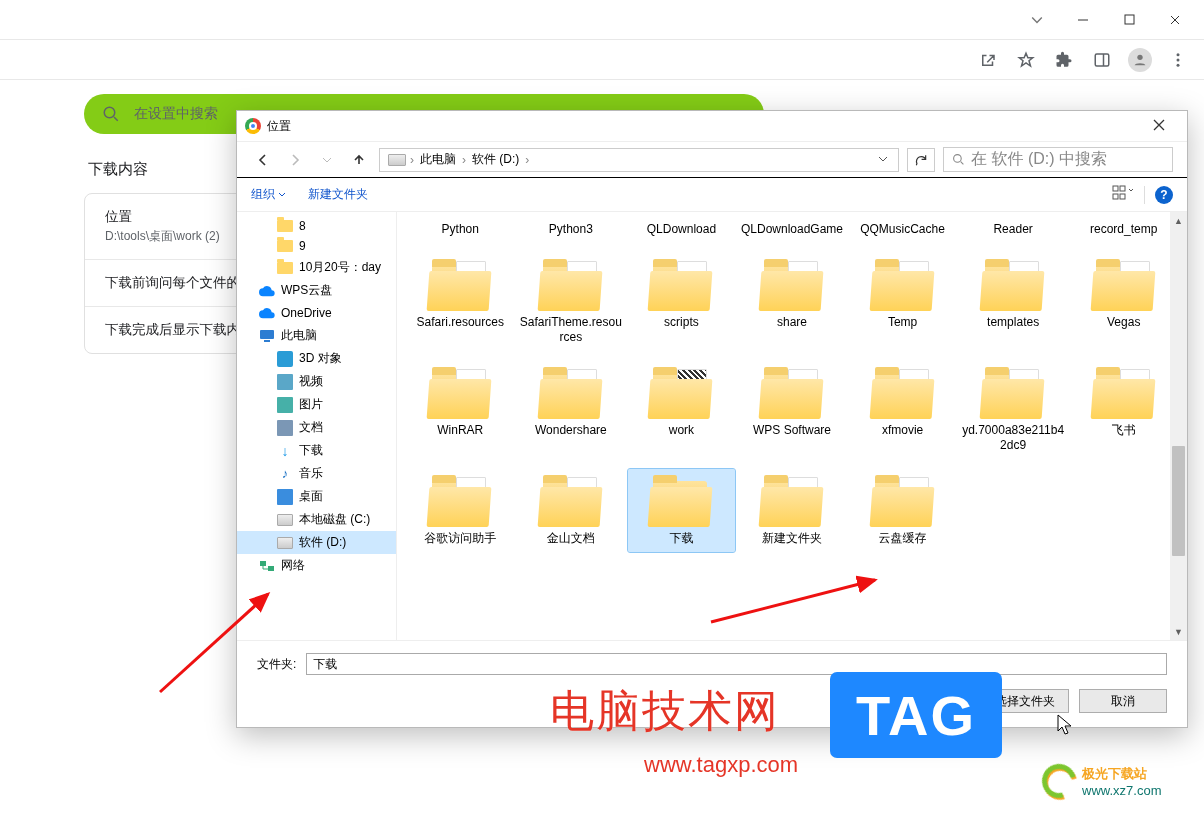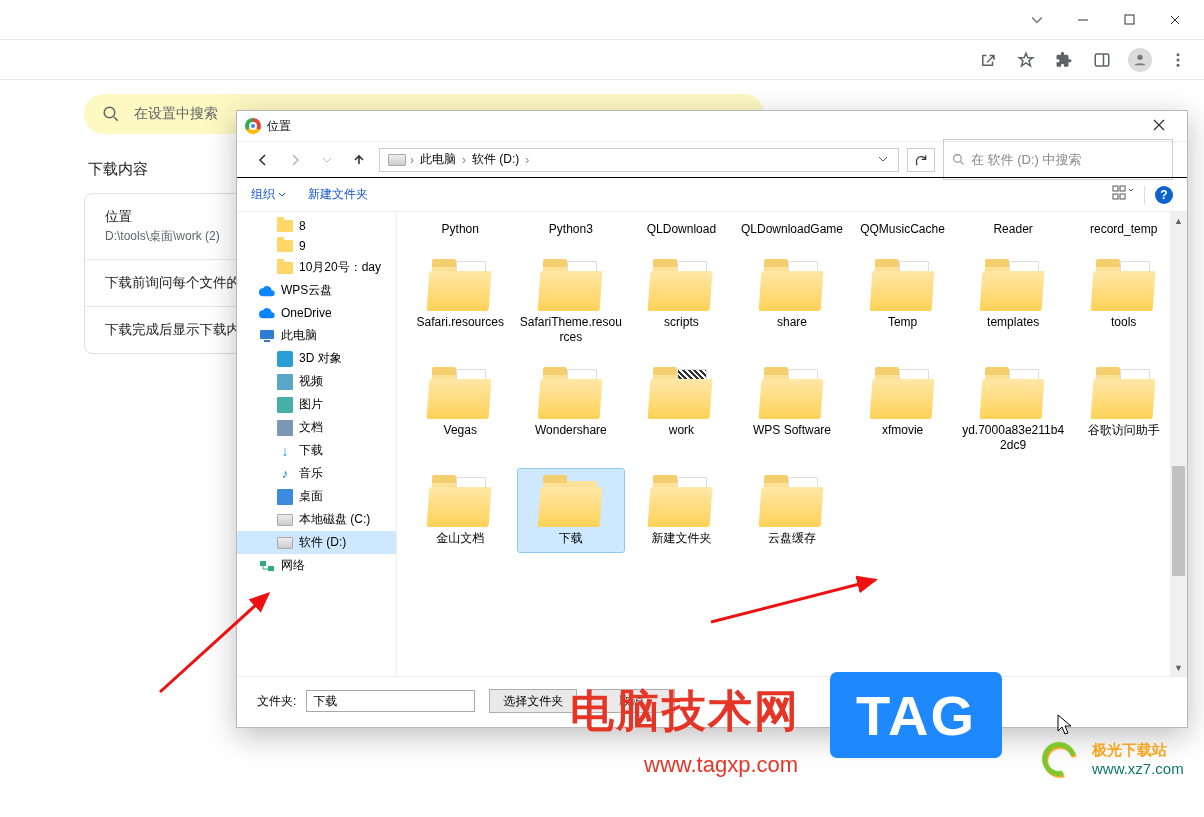--- a/index.html
+++ b/index.html
@@ -7,21 +7,21 @@
 
 
 .browser-bar { height: 40px; border-bottom: 1px solid #e8e8e8; display: flex; justify-content: flex-end; align-items: center; padding-right: 6px; }
 .win-ctrl { width: 46px; height: 32px; display: flex; align-items: center; justify-content: center; color: #555; }
 .toolbar { height: 40px; border-bottom: 1px solid #e8e8e8; display: flex; justify-content: flex-end; align-items: center; padding-right: 14px; gap: 14px; }
 .tb-icon { width: 24px; height: 24px; display: flex; align-items: center; justify-content: center; color: #5f6368; border-radius: 50%; }
 .tb-icon.user { background: #dcdcdc; }
 
 
 .settings-area { padding: 14px 0 0 84px; }
-.search-pill { width: 680px; height: 40px; background: #fef9c3; border-radius: 20px; display: flex; align-items: center; padding: 0 18px; gap: 14px; color: #5f6368; font-size: 14px; }
+.search-pill { width: 680px; height: 40px; background: #84cc16; border-radius: 20px; display: flex; align-items: center; padding: 0 18px; gap: 14px; color: #5f6368; font-size: 14px; }
 .search-pill svg { flex: none; }
 .section-title { font-size: 15px; color: #202124; margin: 26px 0 14px 4px; }
 .card { width: 680px; border: 1px solid #e0e0e0; border-radius: 8px; }
 .card-row { padding: 14px 20px; border-bottom: 1px solid #e8e8e8; font-size: 13.5px; color: #202124; }
 .card-row:last-child { border-bottom: none; }
 .card-row .sub { color: #5f6368; font-size: 12px; margin-top: 2px; }
 
 
 .dialog { position: absolute; left: 236px; top: 110px; width: 952px; height: 618px; background: #fff; border: 1px solid #b9b9b9; box-shadow: 0 8px 28px rgba(0,0,0,.25); display: flex; flex-direction: column; }
 .dlg-title { height: 30px; display: flex; align-items: center; padding: 0 8px; font-size: 12px; color: #000; }
@@ -30,21 +30,21 @@
 .dlg-close { margin-left: auto; width: 40px; text-align: center; cursor: pointer; }
 
 .dlg-nav { height: 36px; display: flex; align-items: center; padding: 0 14px; gap: 8px; font-size: 12px; border-top: 1px solid #eee; }
 .nav-arrow { width: 24px; height: 24px; display: flex; align-items: center; justify-content: center; color: #888; }
 .nav-arrow.enabled { color: #333; }
 .crumb { display: flex; align-items: center; gap: 4px; border: 1px solid #ccc; height: 24px; padding: 0 4px 0 8px; flex: 1; }
 .crumb-seg { padding: 0 2px; }
 .crumb-sep { color: #888; }
 .crumb-drop { margin-left: auto; padding: 0 6px; color: #555; }
 .refresh-btn { width: 28px; height: 24px; border: 1px solid #ccc; display: flex; align-items: center; justify-content: center; }
-.dlg-search { width: 230px; height: 41px; border: 1px solid #ccc; display: flex; align-items: center; padding: 0 8px; gap: 6px; color: #888; font-size: 13px; }
+.dlg-search { width: 230px; height: 25px; border: 1px solid #ccc; display: flex; align-items: center; padding: 0 8px; gap: 6px; color: #888; font-size: 16px; }
 
 .dlg-toolbar { height: 34px; display: flex; align-items: center; padding: 0 14px; gap: 22px; border-top: 1px solid #000000; font-size: 12px; }
 .dlg-toolbar .dt-link { color: #15c; display: flex; align-items: center; gap: 3px; }
 .dlg-toolbar .right { margin-left: auto; display: flex; align-items: center; gap: 10px; }
 .view-sep { width: 1px; height: 18px; background: #ddd; }
 .help-ico { width: 18px; height: 18px; border-radius: 50%; background: #0c63ce; color: #fff; display: flex; align-items: center; justify-content: center; font-size: 12px; font-weight: bold; }
 
 .dlg-body { flex: 1; display: flex; border-top: 1px solid #eee; min-height: 0; }
 
 
@@ -76,40 +76,40 @@
 .fold-back { position: absolute; left: 6px; top: 6px; width: 54px; height: 42px; background: linear-gradient(#ffe49c,#f0c35a); border-radius: 3px; }
 .fold-back::before { content: ""; position: absolute; top: -6px; left: 0; width: 24px; height: 8px; background: #f5cf6e; border-radius: 2px 2px 0 0; }
 .fold-front { position: absolute; left: 2px; top: 12px; width: 62px; height: 40px; background: linear-gradient(#ffe7a8,#ffd257); border-radius: 2px; transform: skewX(-4deg); }
 .fold-paper { position: absolute; left: 30px; top: 2px; width: 30px; height: 38px; background: #fff; border: 1px solid #ddd; border-radius: 1px; }
 .fold-paper.qr { background: repeating-linear-gradient(45deg,#333 0 2px,#fff 2px 4px); }
 .fold-paper.flame::after { content: ""; position: absolute; inset: 6px; background: radial-gradient(circle at 50% 70%, #1e90ff 40%, transparent 42%); }
 .fold-paper.plus::after { content: "+"; position: absolute; inset: 0; display: flex; align-items: center; justify-content: center; font-size: 20px; font-weight: bold; }
 .fname { line-height: 1.25; word-break: break-all; max-width: 100%; }
 
 
-.dlg-footer { border-top: 1px solid #eee; padding: 12px 20px 14px; display: flex; flex-direction: row; gap: 14px; }
+.dlg-footer { border-top: 1px solid #eee; padding: 12px 20px 14px; display: flex; flex-direction: column; gap: 14px; }
 .fn-row { display: flex; align-items: center; gap: 10px; font-size: 12px; }
 .fn-input { flex: 1; border: 1px solid #aaa; height: 22px; padding: 0 6px; font-size: 12px; }
 .btn-row { display: flex; justify-content: flex-end; gap: 10px; }
 .dlg-btn { width: 88px; height: 24px; border: 1px solid #adadad; background: #e9e9e9; font-size: 12px; cursor: pointer; }
 
 
 .fake-scroll { position: absolute; right: 0; top: 0; bottom: 0; width: 17px; background: #f0f0f0; display: flex; flex-direction: column; }
 .scroll-arr { height: 17px; display: flex; align-items: center; justify-content: center; color: #606060; font-size: 9px; }
 .scroll-track { flex: 1; position: relative; }
 .scroll-thumb { position: absolute; left: 2px; right: 2px; top: 55%; height: 110px; background: #c1c1c1; border-radius: 1px; }
 
 
 .red-arrow { position: absolute; pointer-events: none; }
 .cursor { position: absolute; left: 1057px; top: 714px; pointer-events: none; }
 
-.watermark { position: absolute; left: 570px; top: 682px; font-size: 44px; font-weight: 700; color: #e53527; letter-spacing: 2px; pointer-events: none; text-shadow: 0 0 1px #fff; }
+.watermark { position: absolute; left: 550px; top: 682px; font-size: 44px; font-weight: 400; color: #e53527; letter-spacing: 2px; pointer-events: none; text-shadow: 0 0 1px #fff; }
 .watermark-url { position: absolute; left: 612px; top: 752px; font-size: 22px; color: #e53527; pointer-events: none; margin-left: 32px; }
 .tag-badge { position: absolute; left: 830px; top: 672px; width: 172px; height: 86px; background: #1e88ff; color: #fff; border-radius: 7px; font-size: 56px; font-weight: 800; display: flex; align-items: center; justify-content: center; pointer-events: none; letter-spacing: 2px; }
-.xz-badge { position: absolute; left: 1042px; top: 741px; display: flex; align-items: center; gap: 16px; pointer-events: none; font-size: 15px; }
+.xz-badge { position: absolute; left: 1042px; top: 764px; display: flex; align-items: center; gap: 6px; pointer-events: none; font-size: 13px; }
 .xz-swirl { width: 34px; height: 34px; border: 5px solid #7cc62e; border-right-color: transparent; border-radius: 50%; transform: rotate(30deg); filter: drop-shadow(2px 1px 0 #f6a623); }
 .xz-txt .a { color: #f6a623; font-weight: bold; }
 .xz-txt .b { color: #0f766e; }
 </style>
 </head>
 <body>
 
 <div class="browser-bar">
   <div class="win-ctrl">
       <svg width="12" height="12" viewBox="0 0 10 10">
@@ -423,36 +423,36 @@
               <div class="fold-front"></div>
             </div>
             <div class="fname">templates</div>
           </div>
           <div class="fitem">
             <div class="fold-ico">
               <div class="fold-back"></div>
               <div class="fold-paper "></div>
               <div class="fold-front"></div>
             </div>
-            <div class="fname">tools</div>
-          </div>
-          <div class="fitem">
-            <div class="fold-ico">
-              <div class="fold-back"></div>
-              <div class="fold-paper "></div>
-              <div class="fold-front"></div>
-            </div>
             <div class="fname">Vegas</div>
           </div>
           <div class="fitem">
             <div class="fold-ico">
               <div class="fold-back"></div>
               <div class="fold-paper "></div>
               <div class="fold-front"></div>
             </div>
+            <div class="fname">WinRAR</div>
+          </div>
+          <div class="fitem">
+            <div class="fold-ico">
+              <div class="fold-back"></div>
+              <div class="fold-paper "></div>
+              <div class="fold-front"></div>
+            </div>
             <div class="fname">Wondershare</div>
           </div>
           <div class="fitem">
             <div class="fold-ico">
               <div class="fold-back"></div>
               <div class="fold-paper qr"></div>
               <div class="fold-front"></div>
             </div>
             <div class="fname">work</div>
           </div>
@@ -472,20 +472,28 @@
             </div>
             <div class="fname">xfmovie</div>
           </div>
           <div class="fitem">
             <div class="fold-ico">
               <div class="fold-back"></div>
               <div class="fold-paper "></div>
               <div class="fold-front"></div>
             </div>
             <div class="fname">yd.7000a83e211b42dc9</div>
+          </div>
+          <div class="fitem">
+            <div class="fold-ico">
+              <div class="fold-back"></div>
+              <div class="fold-paper "></div>
+              <div class="fold-front"></div>
+            </div>
+            <div class="fname">飞书</div>
           </div>
           <div class="fitem">
             <div class="fold-ico">
               <div class="fold-back"></div>
               <div class="fold-paper "></div>
               <div class="fold-front"></div>
             </div>
             <div class="fname">谷歌访问助手</div>
           </div>
           <div class="fitem">

